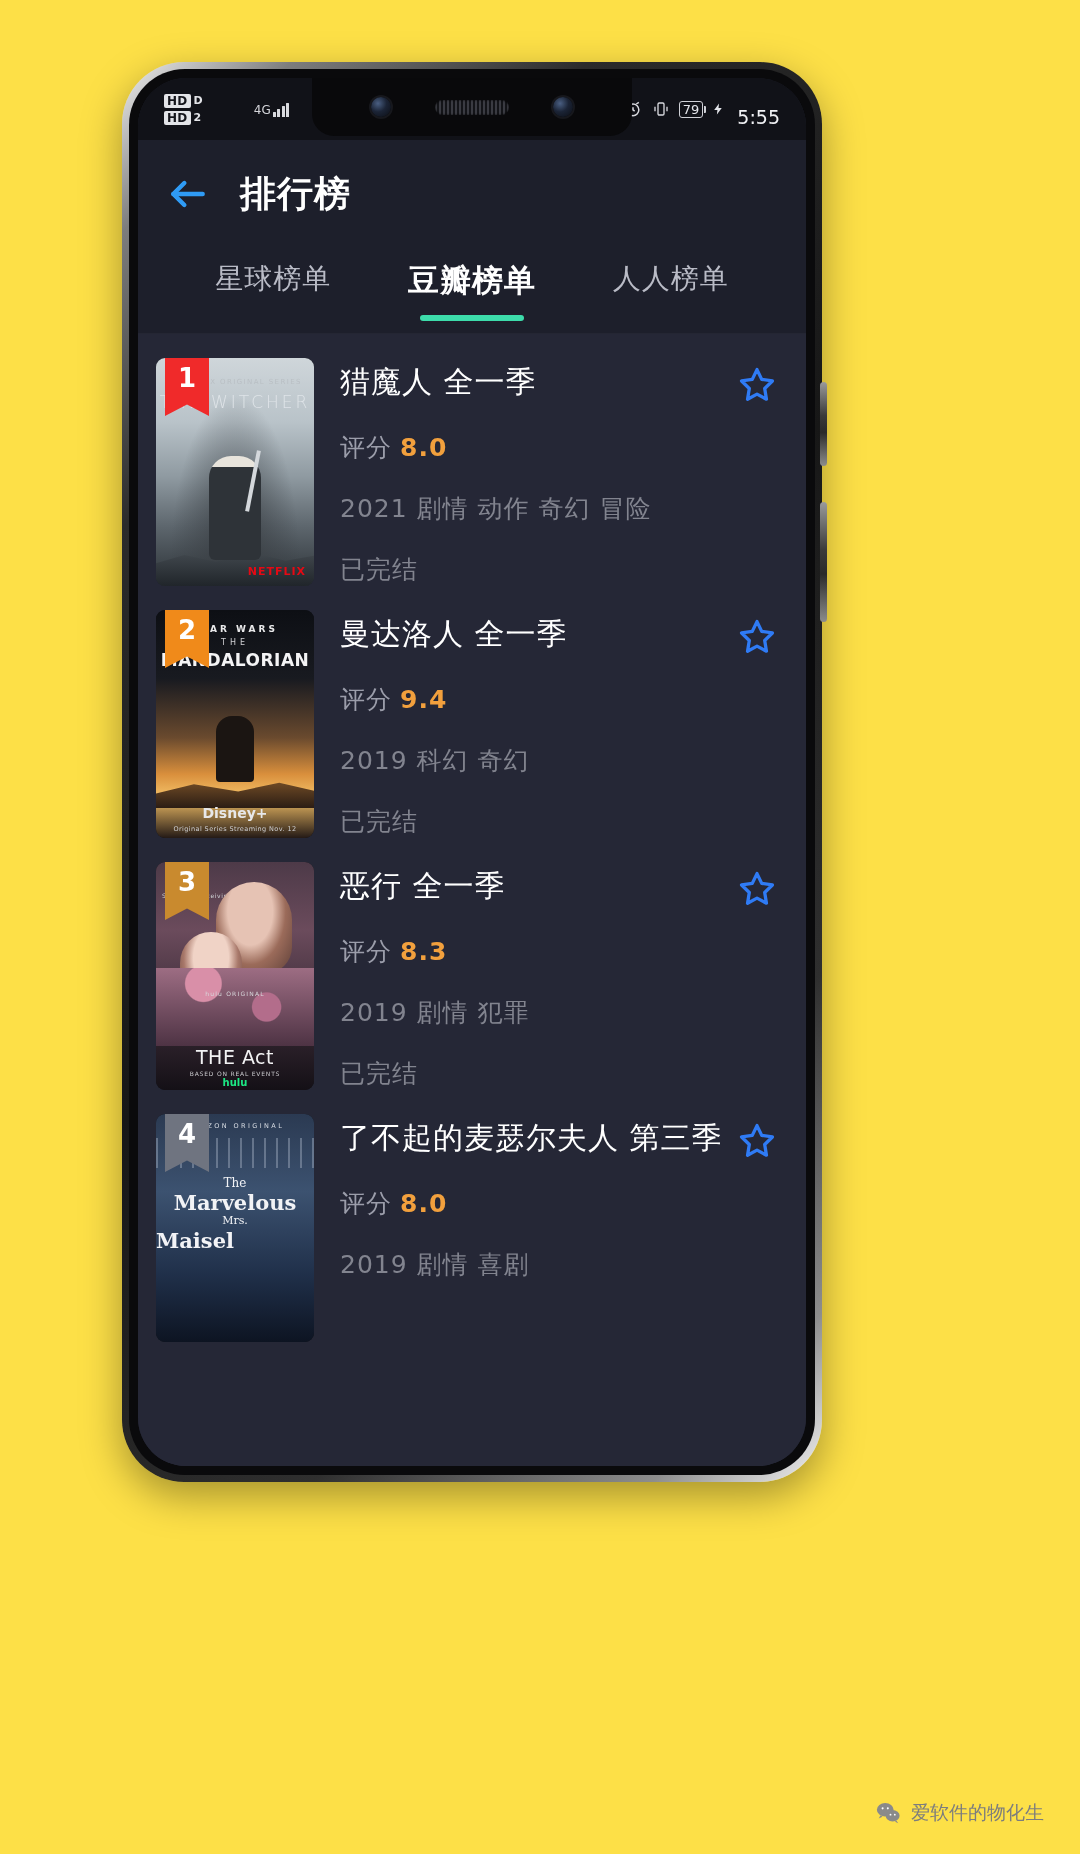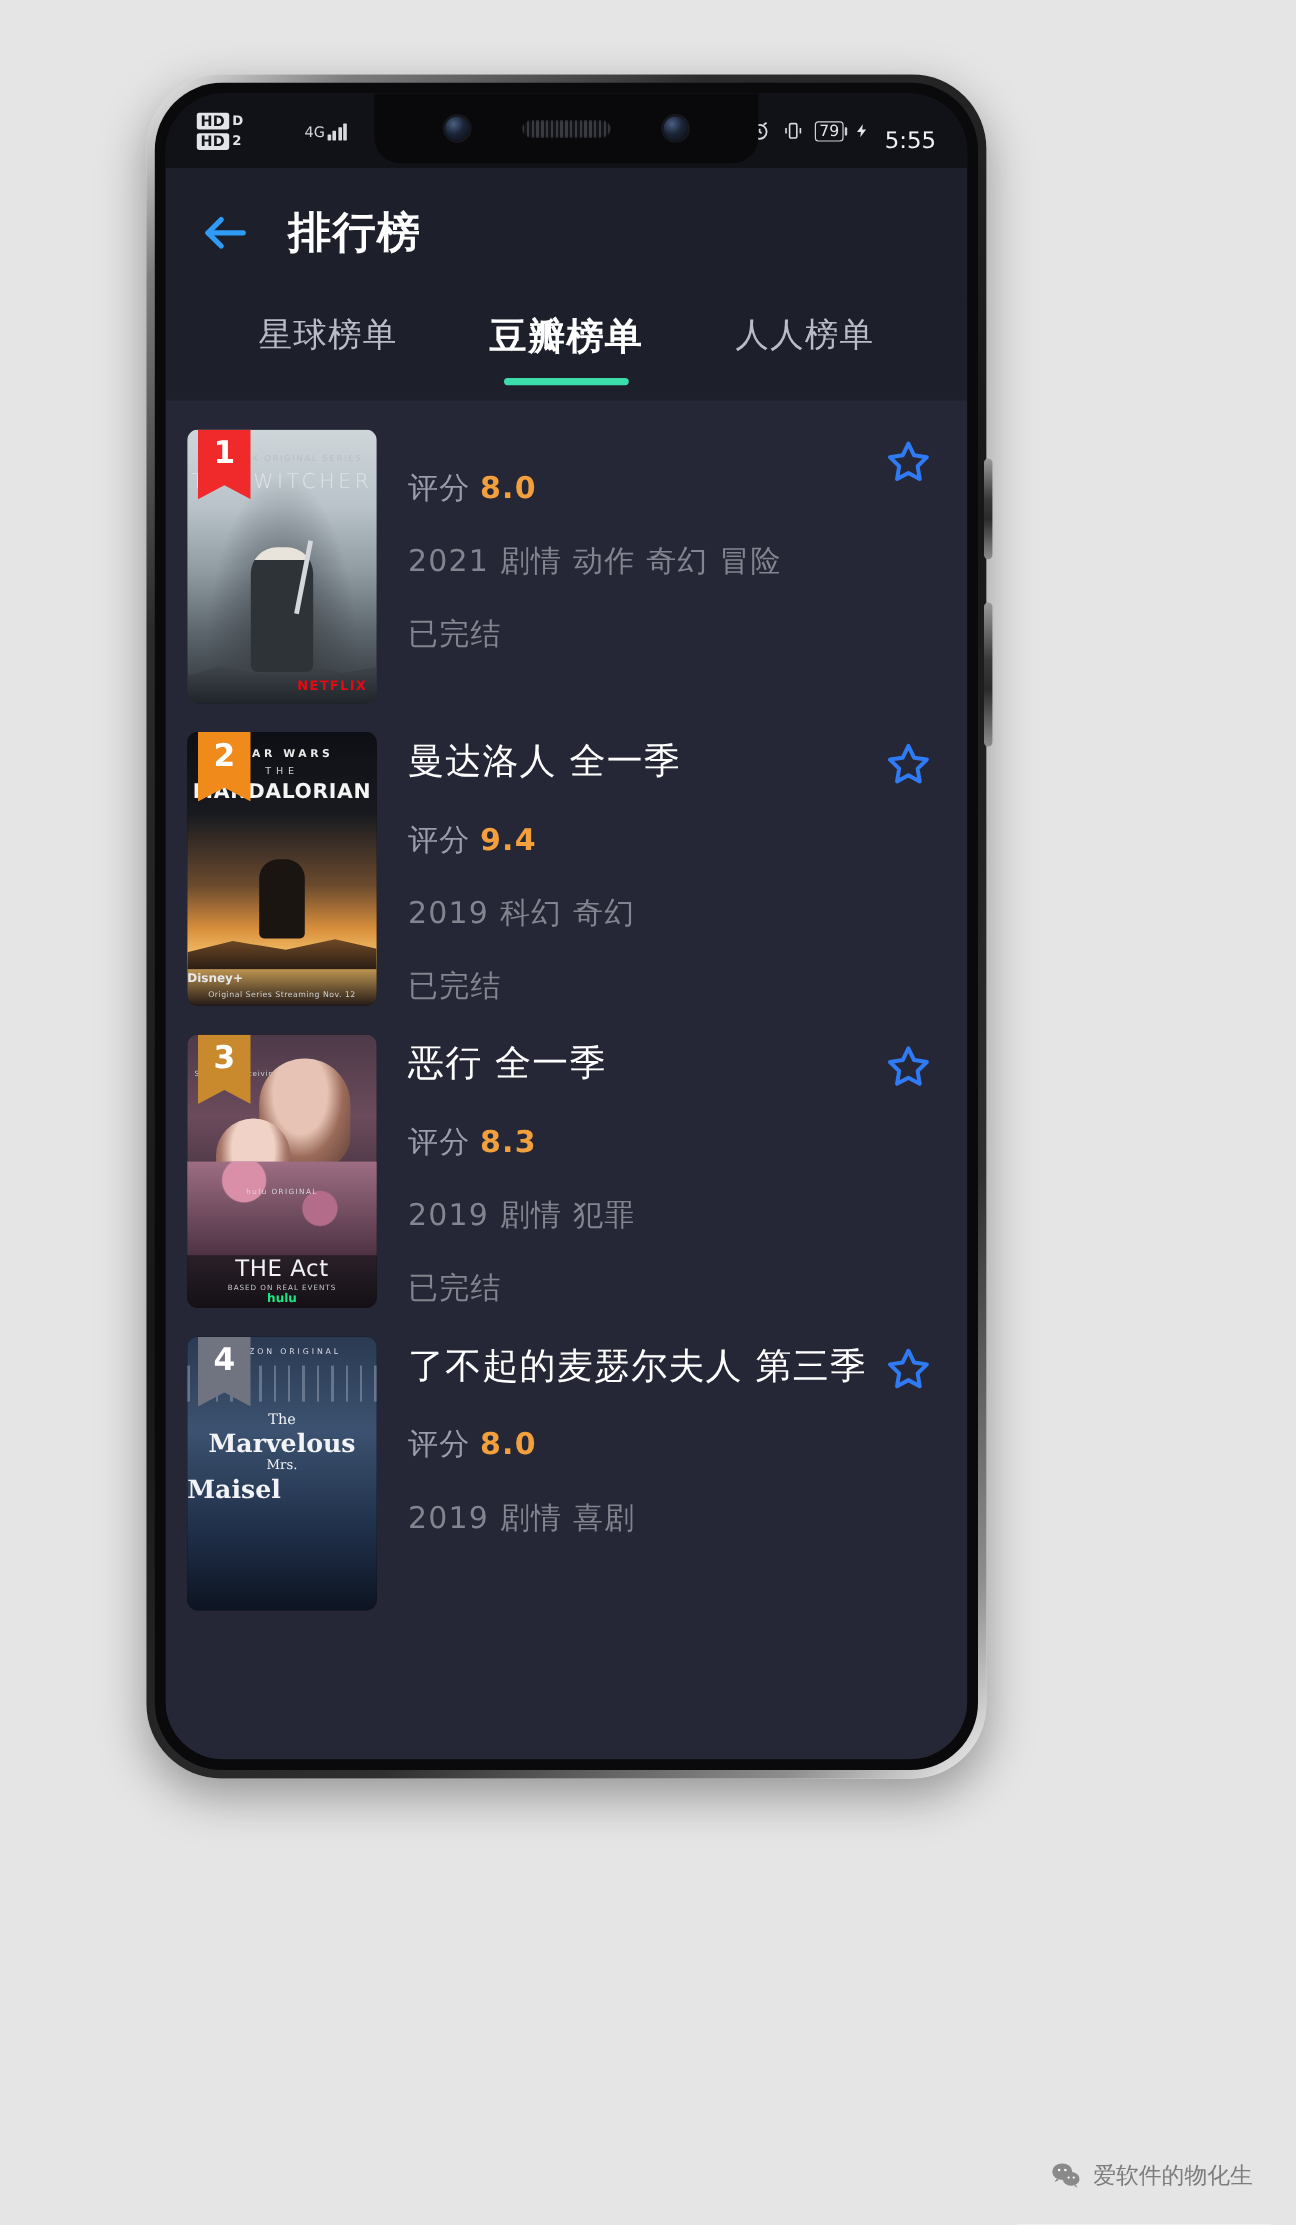--- a/index.html
+++ b/index.html
@@ -7,21 +7,21 @@
     width: 1080px; height: 1854px;
     background: #ffffff;
     font-family: "DejaVu Sans", "Liberation Sans", sans-serif;
     overflow: hidden;
   }
 
   
   .page {
     position: relative;
     width: 1080px; height: 1854px;
-    background: #e5e5e5;
+    background: #fde047;
   }
 
   
   .device {
     position: absolute;
     left: 122px; top: 62px;
     width: 700px; height: 1420px;
     border-radius: 62px;
     background: linear-gradient(135deg,#efefef 0%,#7d7d7d 8%,#2b2b2b 22%,#171717 50%,#2f2f2f 76%,#8d8d8d 92%,#f2f2f2 100%);
     padding: 7px;
@@ -252,22 +252,22 @@
   .p-mando .sil {
     position:absolute; left:50%; transform:translateX(-50%); bottom:56px;
     width:38px; height:66px; background:#1b1512; border-radius:16px 16px 4px 4px;
   }
   .p-mando .dune {
     position:absolute; left:0; right:0; bottom:30px; height:36px;
     background: linear-gradient(180deg,#8a5c2c,#2b1d14);
     clip-path: polygon(0 60%, 24% 34%, 52% 54%, 78% 30%, 100% 52%, 100% 100%, 0 100%);
   }
   .p-mando .disney {
-    position:absolute; left:0; right:0; bottom:17px; 
-    color:#e7e8ea; font-size:10px; font-weight:700;
+    position:absolute; left:0; right:0; bottom:17px; text-align:center;
+    color:#e7e8ea; font-size:14px; font-weight:700;
   }
   .p-mando .nov {
     position:absolute; left:0; right:0; bottom:5px; text-align:center;
     color:#cfd0d4; font-size:6.5px; letter-spacing:.4px;
   }
 
   .p-act { background: linear-gradient(180deg,#4d3a48 0%,#6b4b5c 30%,#3a2b36 66%,#141016 100%); }
   .p-act .w1 {
     position:absolute; top:20px; left:60px; width:76px; height:92px; border-radius:42px 42px 30px 30px;
     background: radial-gradient(ellipse at 45% 32%, #e6c3b4 0 38%, #9b6b5a 60%, #5d3f38 100%);
@@ -462,20 +462,21 @@
                 <div class="tiny">A NETFLIX ORIGINAL SERIES</div>
                 <div class="top-t">THE WITCHER</div>
                 <div class="ground"></div>
                 <div class="fig"></div>
                 <div class="sword"></div>
                 <div class="netflix">NETFLIX</div>
               </div>
               <div class="rank-ribbon" style="background:#f02a2a">1</div>
             </div>
             <div class="info">
+              <div class="title">猎魔人 全一季</div>
               <div class="score">
                 <span>评分</span><b>8.0</b>
               </div>
               <div class="meta">2021 剧情 动作 奇幻 冒险</div>
               <div class="status">已完结</div>
             </div>
             <span class="star">
               <svg viewBox="0 0 24 24" fill="none" stroke="#2f7bf5" stroke-width="1.9" stroke-linejoin="round">
                 <path d="M12 3.2l2.7 5.6 6.1.9-4.4 4.3 1 6.1L12 17.2 6.6 20.1l1-6.1L3.2 9.7l6.1-.9z"></path>
               </svg>

